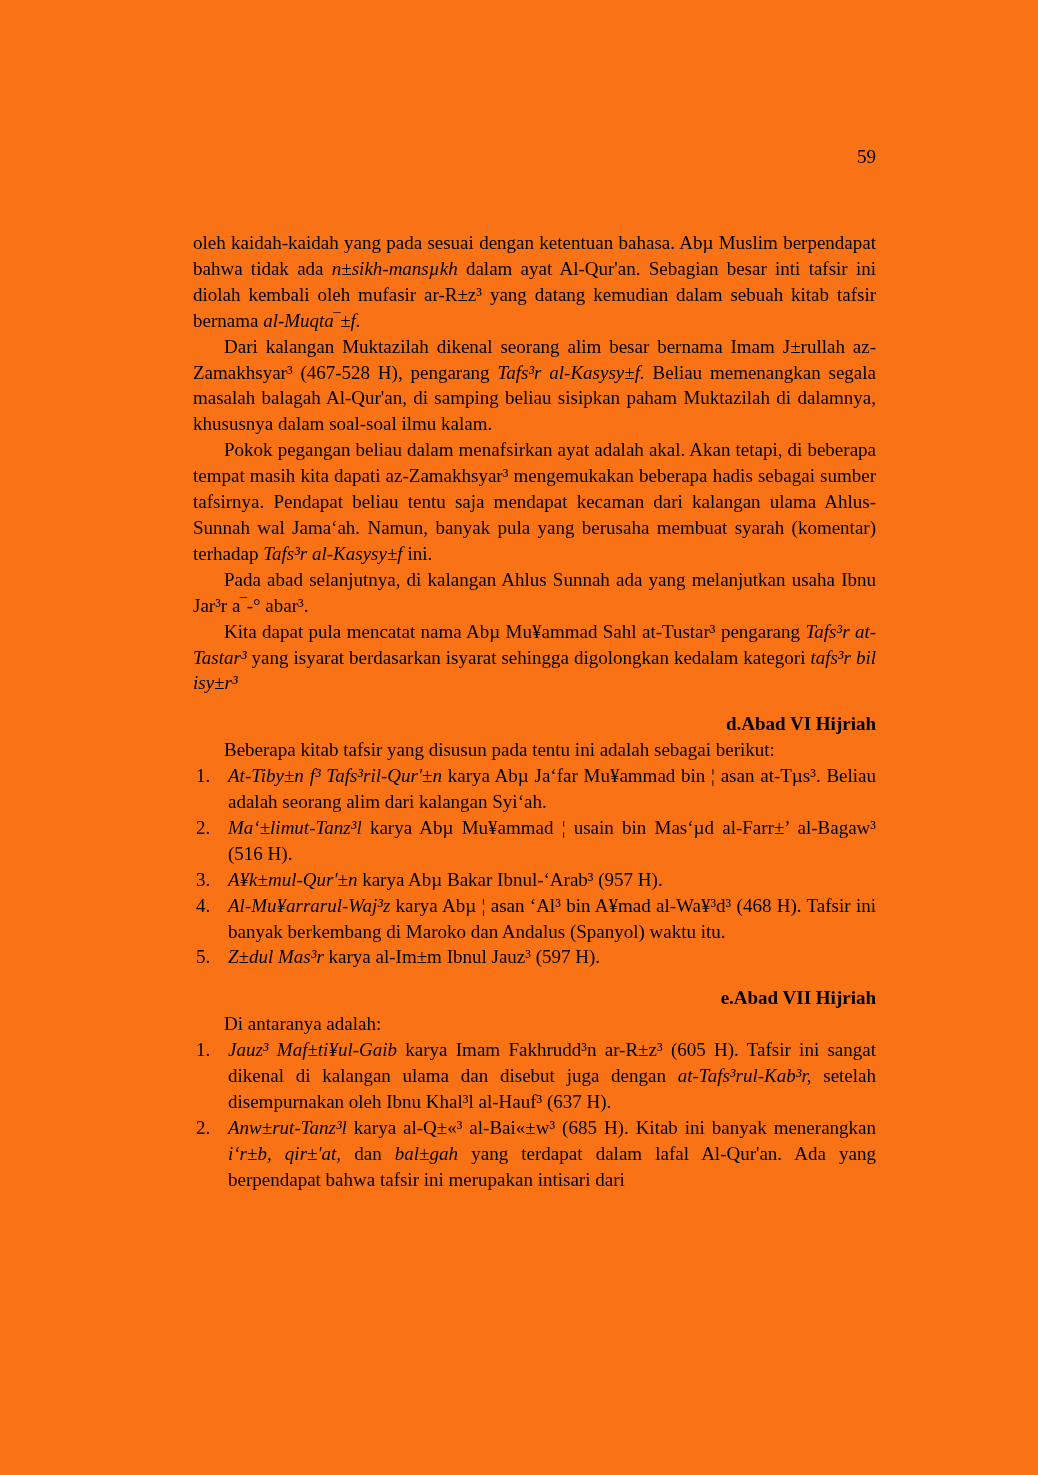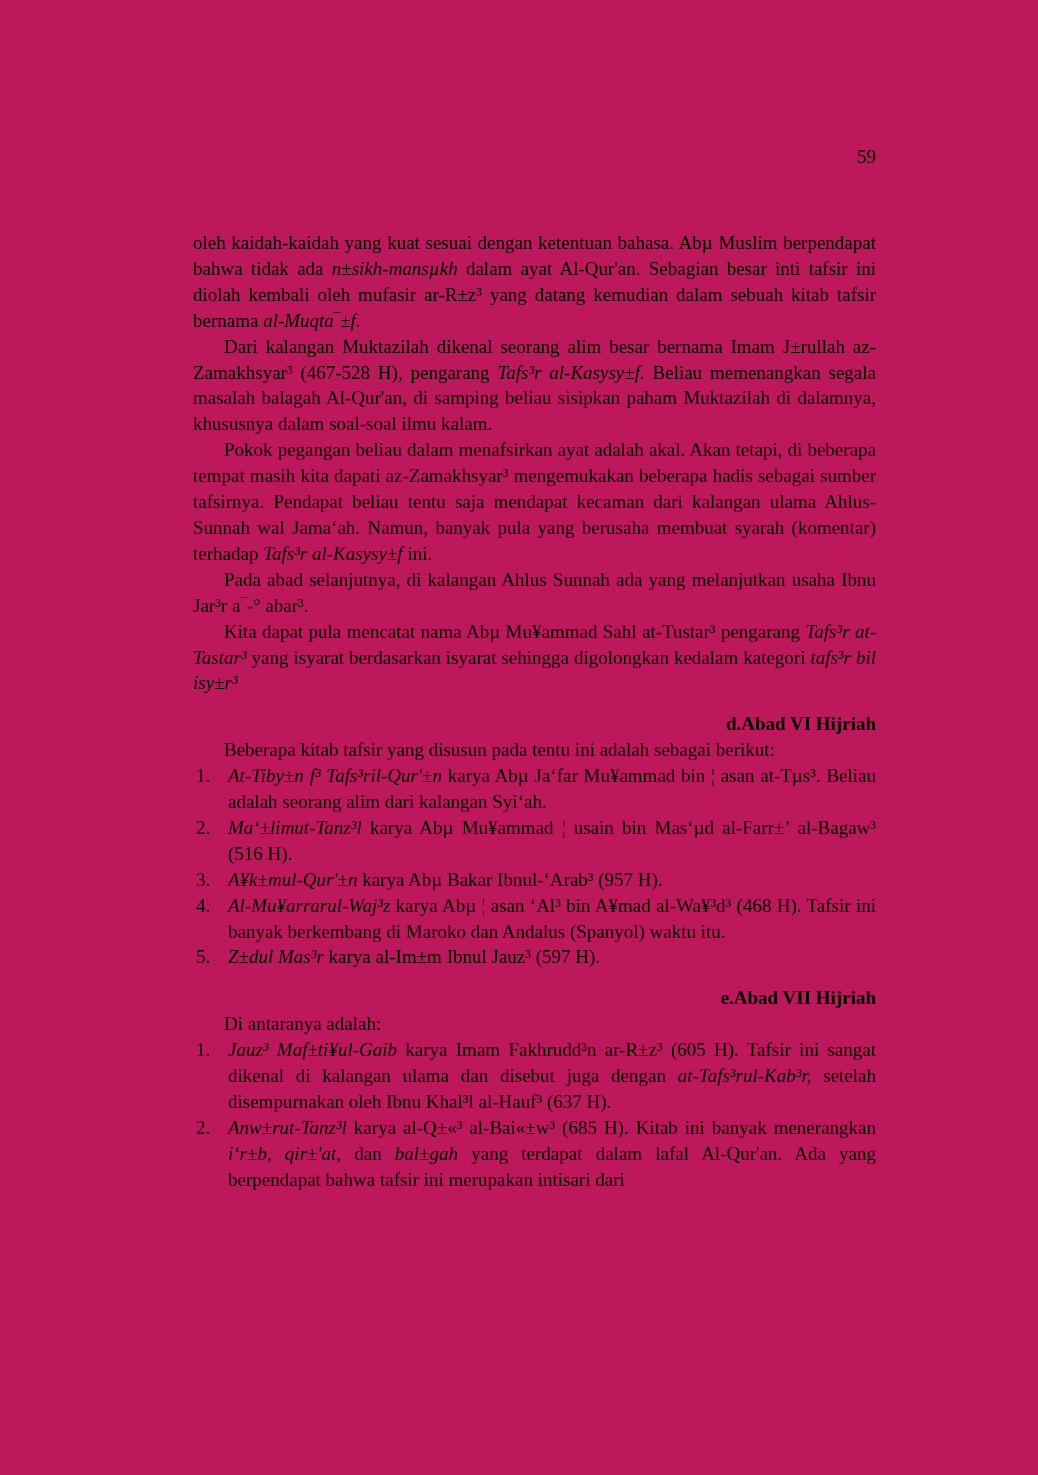--- a/index.html
+++ b/index.html
@@ -1,21 +1,21 @@
 <!DOCTYPE html>
 <html><head>
 <meta charset="utf-8">
 <style>
   * { margin: 0; padding: 0; box-sizing: border-box; }
   html, body { background: #ffffff; }
   .sheet {
     position: relative;
     width: 1038px;
     height: 1475px;
-    background: #be185d;
+    background: #f97316;
     color: #000000;
     font-family: "Liberation Serif", serif;
     overflow: hidden;
   }
   .page-number {
     position: absolute;
     top: 146px;
     left: 193px;
     width: 683px;
     text-align: right;
@@ -44,21 +44,21 @@
   .li-num { flex: 0 0 35px; padding-left: 3px; }
   .li-body { flex: 1 1 auto; text-align: justify; }
   i { font-style: italic; }
 </style>
 </head>
 <body>
 
 <div class="sheet">
   <div class="page-number">59</div>
   <div class="doc-body">
-      <p class="para"><span>oleh kaidah-kaidah yang kuat sesuai dengan ketentuan bahasa. Abµ Muslim berpendapat bahwa tidak ada </span><i>n±sikh-mansµkh</i><span> dalam ayat Al-Qur'an. Sebagian besar inti tafsir ini diolah kembali oleh mufasir ar-R±z³ yang datang kemudian dalam sebuah kitab tafsir bernama </span><i>al-Muqta‾±f.</i></p>
+      <p class="para"><span>oleh kaidah-kaidah yang pada sesuai dengan ketentuan bahasa. Abµ Muslim berpendapat bahwa tidak ada </span><i>n±sikh-mansµkh</i><span> dalam ayat Al-Qur'an. Sebagian besar inti tafsir ini diolah kembali oleh mufasir ar-R±z³ yang datang kemudian dalam sebuah kitab tafsir bernama </span><i>al-Muqta‾±f.</i></p>
       <p class="para indent"><span>Dari kalangan Muktazilah dikenal seorang alim besar bernama Imam J±rullah az-Zamakhsyar³ (467-528 H), pengarang </span><i>Tafs³r al-Kasysy±f.</i><span> Beliau memenangkan segala masalah balagah Al-Qur'an, di samping beliau sisipkan paham Muktazilah di dalamnya, khususnya dalam soal-soal ilmu kalam.</span></p>
       <p class="para indent"><span>Pokok pegangan beliau dalam menafsirkan ayat adalah akal. Akan tetapi, di beberapa tempat masih kita dapati az-Zamakhsyar³ mengemukakan beberapa hadis sebagai sumber tafsirnya. Pendapat beliau tentu saja mendapat kecaman dari kalangan ulama Ahlus-Sunnah wal Jama‘ah. Namun, banyak pula yang berusaha membuat syarah (komentar) terhadap </span><i>Tafs³r al-Kasysy±f</i><span> ini.</span></p>
       <p class="para indent"><span>Pada abad selanjutnya, di kalangan Ahlus Sunnah ada yang melanjutkan usaha Ibnu Jar³r a‾-° abar³.</span></p>
       <p class="para indent"><span>Kita dapat pula mencatat nama Abµ Mu¥ammad Sahl at-Tustar³ pengarang </span><i>Tafs³r at-Tastar³</i><span> yang isyarat berdasarkan isyarat sehingga digolongkan kedalam kategori </span><i>tafs³r bil isy±r³</i></p>
       <div class="section-heading"><span class="sec-label">d.</span><span class="sec-title">Abad VI Hijriah</span></div>
       <p class="para indent"><span>Beberapa kitab tafsir yang disusun pada tentu ini adalah sebagai berikut:</span></p>
       <div class="list-item">
         <span class="li-num">1.</span>
         <span class="li-body"><i>At-Tiby±n f³ Tafs³ril-Qur'±n</i><span> karya Abµ Ja‘far Mu¥ammad bin ¦ asan at-Tµs³. Beliau adalah seorang alim dari kalangan Syi‘ah.</span></span>
       </div>

